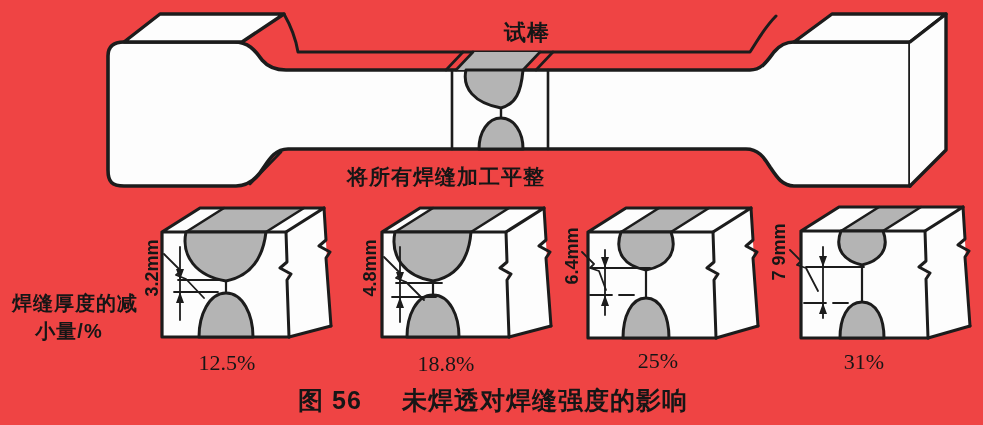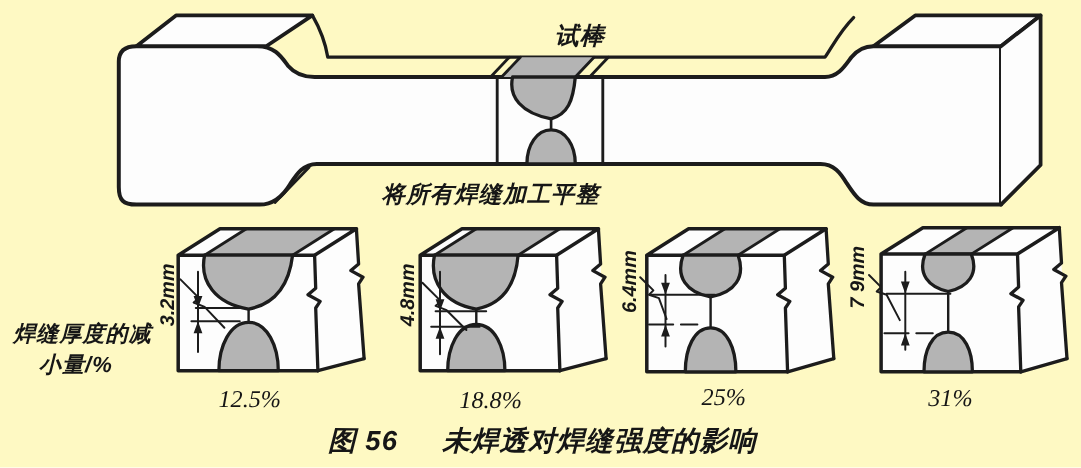--- a/index.html
+++ b/index.html
@@ -1,17 +1,17 @@
 <!DOCTYPE html>
 <html><head>
 <meta charset="utf-8">
 <style>
   html,body{margin:0;padding:0;background:#ffffff;}
-  #stage{position:relative;width:983px;height:425px;background:#fef9c3;overflow:hidden;
-         font-family:"Liberation Sans",sans-serif;font-style:italic;}
+  #stage{position:relative;width:983px;height:425px;background:#ef4444;overflow:hidden;
+         font-family:"Liberation Sans",sans-serif;}
   svg{display:block;}
   text{fill:#161616;}
   .cjk{font-weight:bold;letter-spacing:1px;}
   .num{font-family:"Liberation Serif",serif;font-weight:normal;}
   .dim{font-weight:bold;}
 </style>
 </head>
 <body>
 
 <div id="stage">

